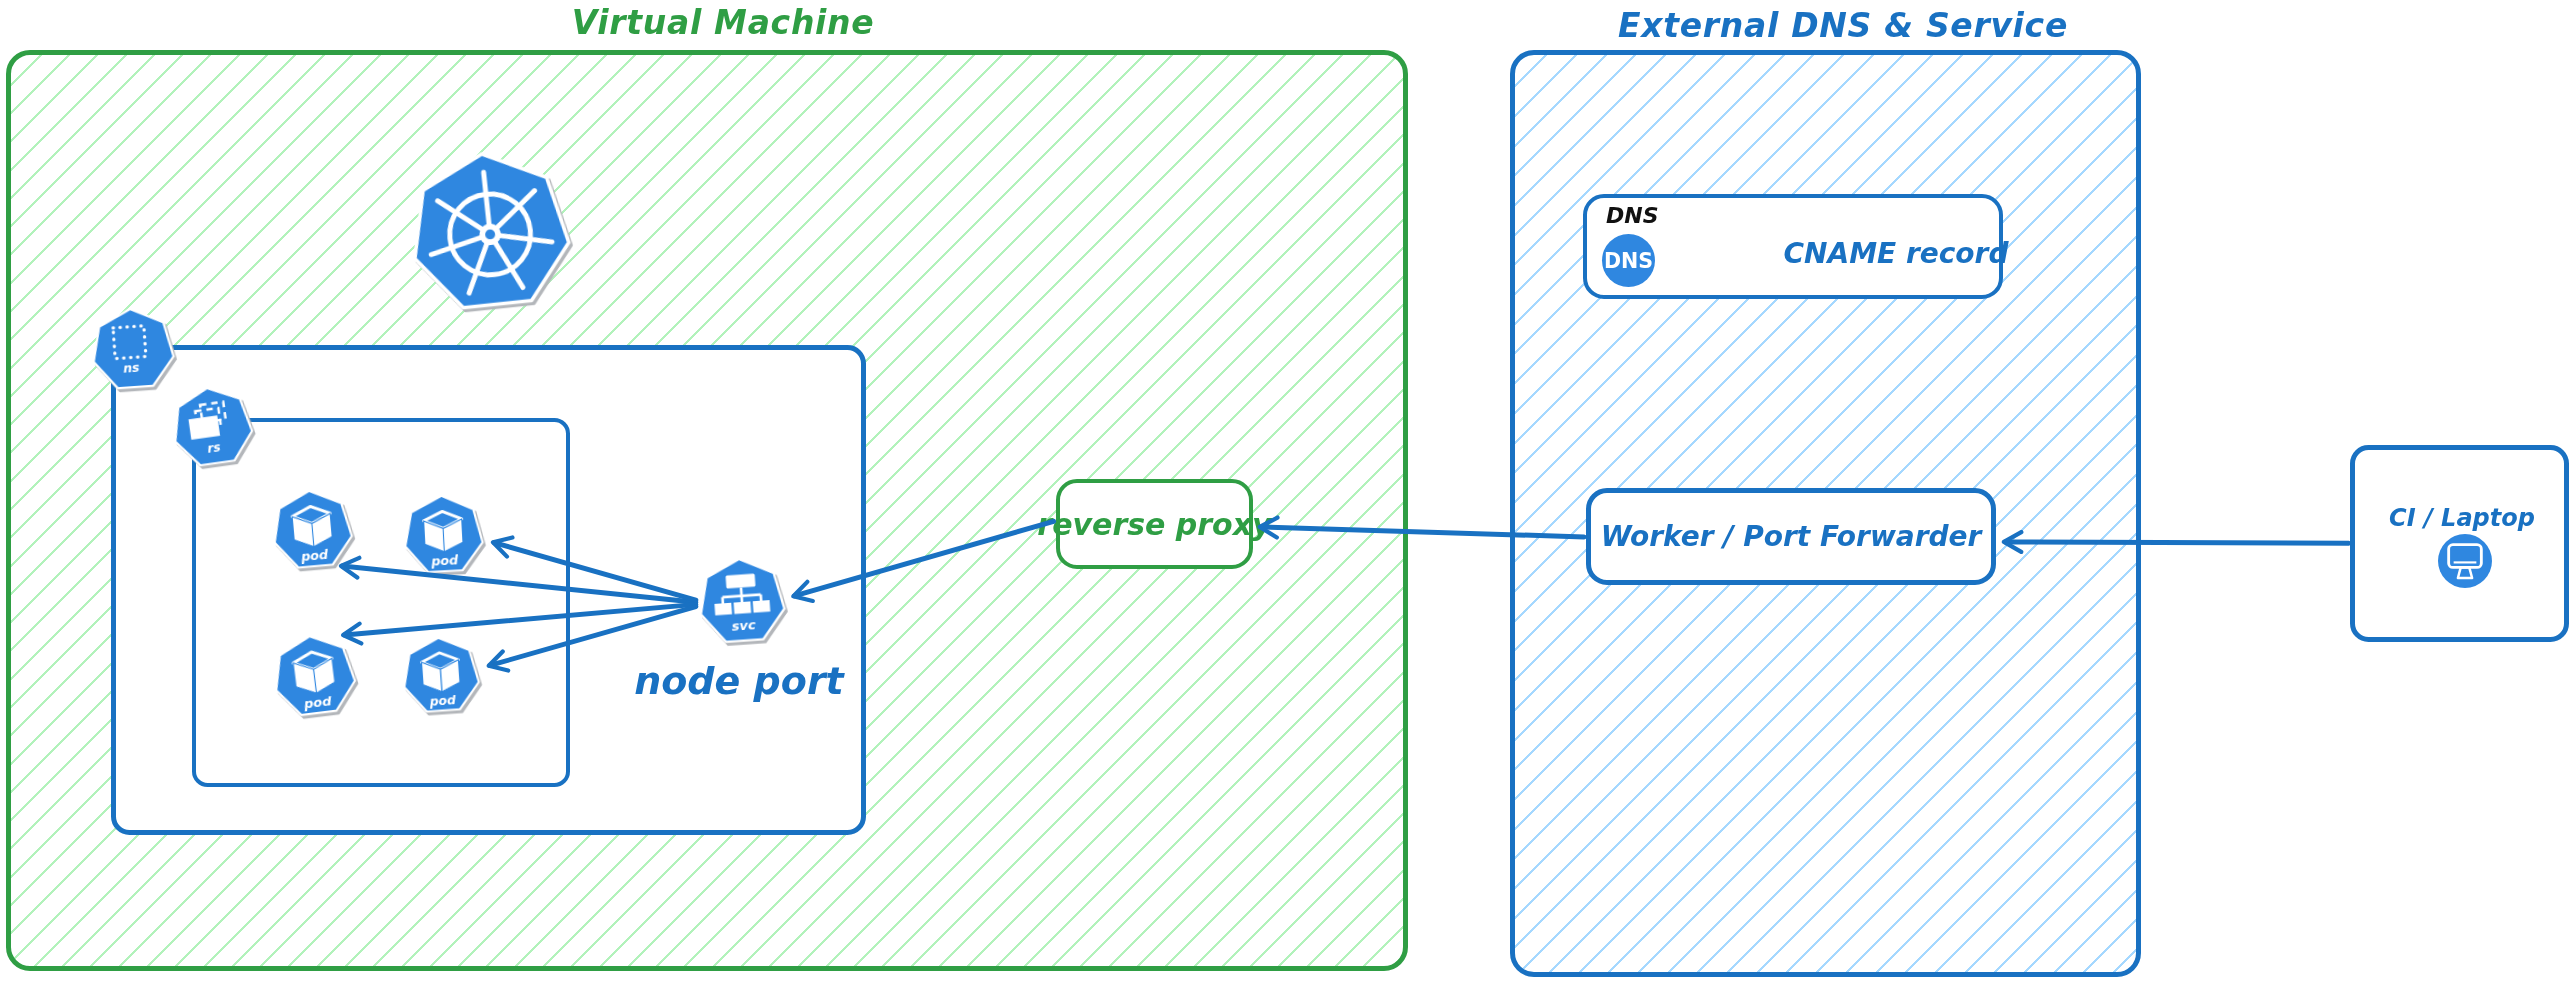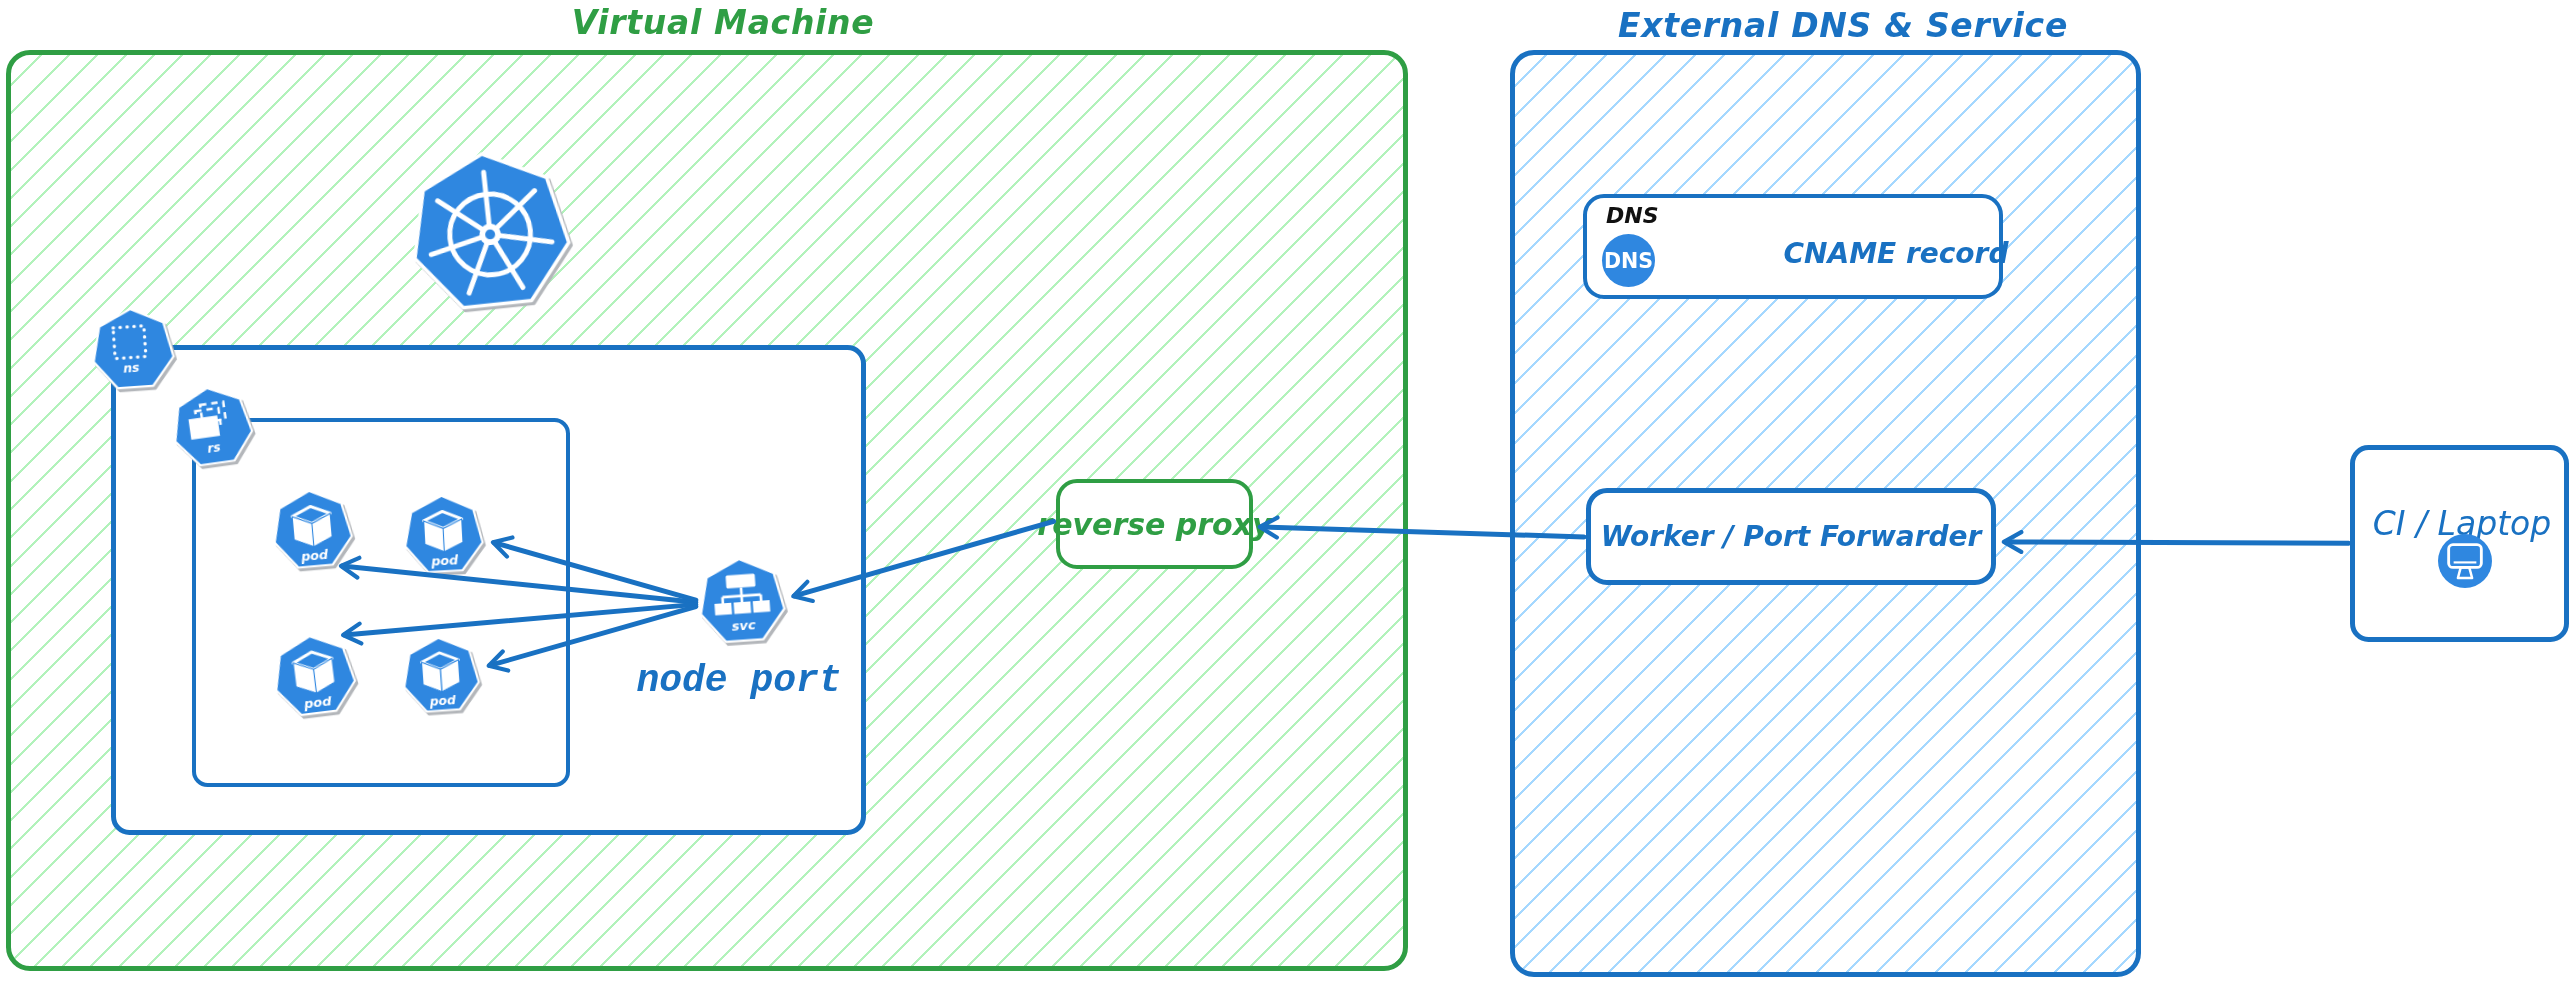--- a/index.html
+++ b/index.html
@@ -117,23 +117,23 @@
     font-size: 28px;
     font-style: italic;
     font-weight: bold;
     color: #1971c2;
     white-space: nowrap;
     z-index: 7;
   }
   .ci-label {
     position: absolute;
     transform: translateX(-50%);
-    font-size: 33px;
-    font-style: italic;
-    font-weight: normal;
+    font-size: 24px;
+    font-style: italic;
+    font-weight: bold;
     color: #1971c2;
     white-space: nowrap;
     z-index: 7;
   }
 
   
   #arrow-layer {
     position: absolute;
     left: 0; top: 0;
     width: 2576px; height: 983px;
@@ -258,21 +258,21 @@
     <g>
       <rect x="41" y="24" width="38" height="17" rx="2" fill="#ffffff"></rect>
       <path d="M60,41 V52 M35,52 H85 M35,52 V60 M60,52 V60 M85,52 V60" stroke="#ffffff" stroke-width="3.5" fill="none"></path>
       <rect x="24" y="60" width="22" height="15" fill="#ffffff"></rect>
       <rect x="49" y="60" width="22" height="15" fill="#ffffff"></rect>
       <rect x="74" y="60" width="22" height="15" fill="#ffffff"></rect>
     </g>
     <text class="icon-label" x="60" y="96" font-size="17" text-anchor="middle">svc</text>
   </svg>
 
-  <div class="node-port-label" style="left:739px; top:659px;font-family:Liberation Mono, monospace;">node port</div>
+  <div class="node-port-label" style="left:739px; top:659px;">node port</div>
 
   <svg id="arrow-layer" viewBox="0 0 3628 1384">
     <defs>
       <marker id="ah" viewBox="0 0 10 10" refX="8" refY="5" markerWidth="5" markerHeight="5" orient="auto" markerUnits="strokeWidth">
         <path d="M1.5,1 L8.5,5 L1.5,9" fill="none" stroke="#1971c2" stroke-width="1.7" stroke-linecap="round" stroke-linejoin="round"></path>
       </marker>
     </defs>
     <path class="conn" d="M3308,765 L2824,763" marker-end="url(#ah)"></path>
     <path class="conn" d="M2231,756 L1776,742" marker-end="url(#ah)"></path>
     <path class="conn" d="M1484,734 L1119,839" marker-end="url(#ah)"></path>

